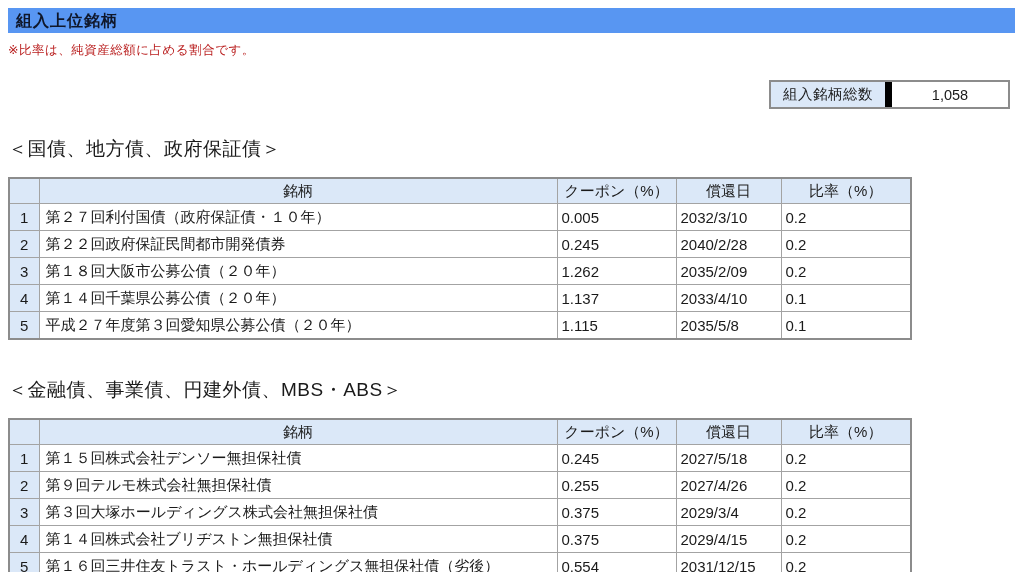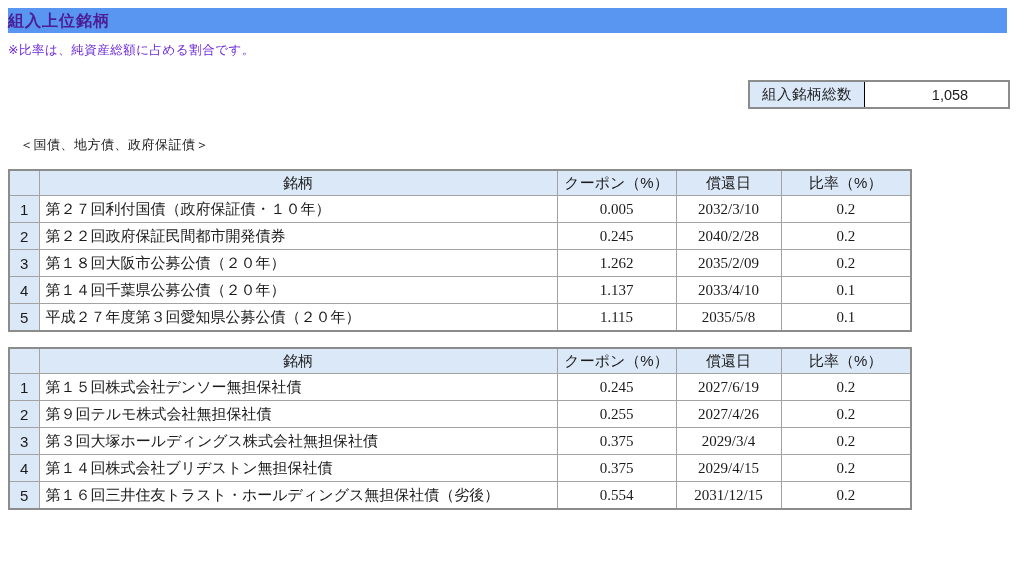--- a/index.html
+++ b/index.html
@@ -8,67 +8,67 @@
     font-family:"Liberation Sans","DejaVu Sans",sans-serif;
     color:#1a1a1a;
     -webkit-font-smoothing:antialiased;
   }
   .page{padding:8px 0 0 8px;}
 
   
   .title-bar{
     width:999px;
     background:#5896f2;
-    color:#4c1d95;
+    color:#0f172a;
     font-weight:bold;
     font-size:16px;
     line-height:25px;
-    padding-left:0;
+    padding-left:8px;
     letter-spacing:1px;
   }
 
   
   .note{
     margin-top:9px;
     font-size:12.5px;
-    color:#6d28d9;
+    color:#b91c1c;
     letter-spacing:0.5px;
   }
 
   
   .total-wrap{
     width:1002px;
     margin-top:21px;
     display:flex;
     justify-content:flex-end;
   }
   .total-box{
     display:flex;
     border:2px solid #8c8c8c;
     height:25px;
     font-size:14.5px;
   }
   .total-box .label{
     background:#dbe8f8;
-    border-right:1px solid #000000;
+    border-right:7px solid #000000;
     padding:0 12px;
     display:flex;align-items:center;
     letter-spacing:0.5px;
   }
   .total-box .value{
     background:#ffffff;
     width:116px;
-    display:flex;align-items:center;justify-content:center;padding-left:27px;
+    display:flex;align-items:center;justify-content:center;
   }
 
   
   .section-title{
-    font-size:13px;
+    font-size:19px;
     font-weight:normal;
-    margin:12px;
+    margin:0;
     letter-spacing:0.5px;
   }
   .section-title.first{margin-top:27px;}
   .section-title.second{margin-top:37px;}
 
   
   table.holdings{
     margin-top:15px;
     width:904px;
     border-collapse:collapse;
@@ -92,21 +92,21 @@
   table.holdings td{
     height:26px;
     padding:0 4px;
     background:#ffffff;
   }
   td.col-no{
     background:#dbe8f8 !important;
     text-align:center;
   }
   td.col-name{text-align:left;padding-left:6px !important;}
-  td.col-coupon, td.col-maturity, td.col-ratio{text-align:center;font-family:Liberation Serif, serif;}
+  td.col-coupon, td.col-maturity, td.col-ratio{}
 </style>
 </head>
 <body>
 
 <div class="page">
 
   <div class="title-bar">組入上位銘柄</div>
 
   <div class="note">※比率は、純資産総額に占める割合です。</div>
 
@@ -168,20 +168,21 @@
         <tr>
           <td class="col-no">5</td>
           <td class="col-name">平成２７年度第３回愛知県公募公債（２０年）</td>
           <td class="col-coupon">1.115</td>
           <td class="col-maturity">2035/5/8</td>
           <td class="col-ratio">0.1</td>
         </tr>
       </tbody>
   </table>
 
+  <h2 class="section-title second">＜金融債、事業債、円建外債、MBS・ABS＞</h2>
 
   <table class="holdings">
     <colgroup>
       <col style="width:30px">
       <col>
       <col style="width:119px">
       <col style="width:105px">
       <col style="width:130px">
     </colgroup>
     <thead>
@@ -191,21 +192,21 @@
         <th>クーポン（%）</th>
         <th>償還日</th>
         <th>比率（%）</th>
       </tr>
     </thead>
     <tbody>
         <tr>
           <td class="col-no">1</td>
           <td class="col-name">第１５回株式会社デンソー無担保社債</td>
           <td class="col-coupon">0.245</td>
-          <td class="col-maturity">2027/6/19</td>
+          <td class="col-maturity">2027/5/18</td>
           <td class="col-ratio">0.2</td>
         </tr>
         <tr>
           <td class="col-no">2</td>
           <td class="col-name">第９回テルモ株式会社無担保社債</td>
           <td class="col-coupon">0.255</td>
           <td class="col-maturity">2027/4/26</td>
           <td class="col-ratio">0.2</td>
         </tr>
         <tr>

